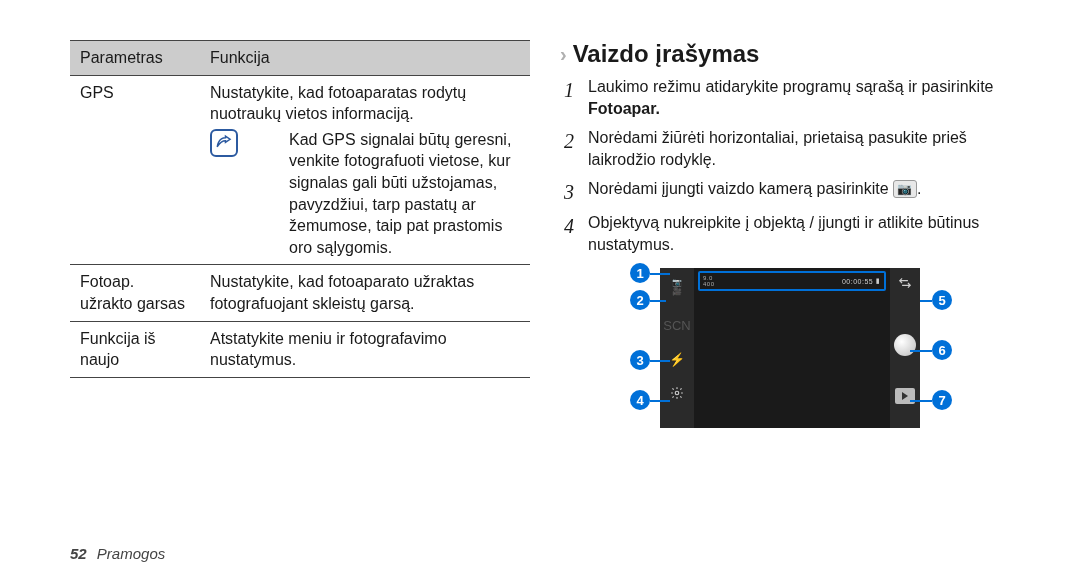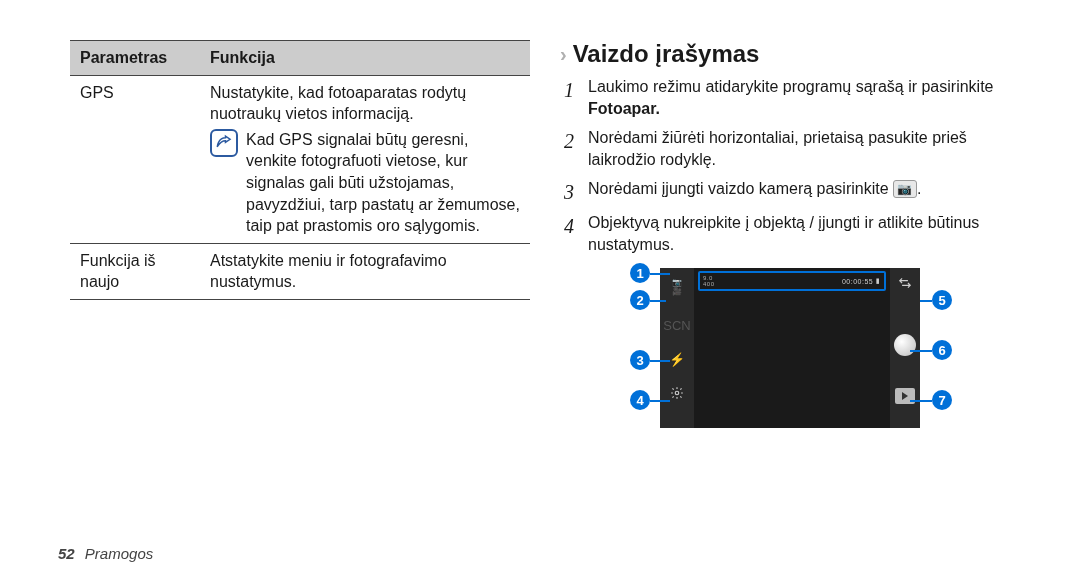--- a/index.html
+++ b/index.html
@@ -27,40 +27,40 @@
     line-height: 1.35;
   }
   th, td {
     text-align: left;
     padding: 6px 10px;
     vertical-align: top;
     border-bottom: 1px solid #444;
   }
   thead th {
     background: #ccc;
-    font-weight: bold;
+    font-weight: normal;
     border-top: 1px solid #444;
   }
   .col-param { width: 130px; }
 
   .note-box {
     display: flex;
     align-items: flex-start;
     gap: 8px;
     margin-top: 4px;
   }
   .note-icon {
     width: 28px; height: 28px;
     border: 2px solid #2c5aa0;
     border-radius: 6px;
     display: flex; align-items: center; justify-content: center;
     flex-shrink: 0;
   }
   .note-icon svg { width: 18px; height: 18px; stroke: #2c5aa0; stroke-width: 2; fill: none; }
-  .note-text { flex: 1; }
+  .note-text { flex: 1; margin-left: 43px; }
 
   
   .heading {
     font-size: 24px;
     font-weight: bold;
     margin-bottom: 8px;
     display: flex;
     align-items: center;
     gap: 6px;
   }
@@ -211,21 +211,21 @@
   .l1 { left: 70px; top: 5px; width: 20px; }
   .l2 { left: 70px; top: 32px; width: 16px; }
   .l3 { left: 70px; top: 92px; width: 20px; }
   .l4 { left: 70px; top: 132px; width: 20px; }
   .l5 { left: 340px; top: 32px; width: 12px; }
   .l6 { left: 330px; top: 82px; width: 22px; }
   .l7 { left: 330px; top: 132px; width: 22px; }
 
   .footer {
     position: absolute;
-    bottom: 24px; left: 58px;
+    bottom: 24px; left: 70px;
     font-size: 15px;
     color: #444;
   }
   .footer .pg {
     font-style: italic;
     font-weight: bold;
     margin-right: 6px;
   }
   .footer .sec { font-style: italic; }
 </style>
@@ -254,20 +254,24 @@
               <div class="note-icon">
                 <svg viewBox="0 0 24 24">
                     <path d="M3 17 C3 17 4 5 14 5 L14 3 L20 7 L14 11 L14 9 C8 9 5 14 3 17 Z"></path>
                   </svg>
               </div>
               <div class="note-text">Kad GPS signalai būtų geresni, venkite fotografuoti vietose, kur signalas gali būti užstojamas, pavyzdžiui, tarp pastatų ar žemumose, taip pat prastomis oro sąlygomis.</div>
             </div>
           </td>
         </tr>
         <tr>
+          <td>Fotoap. užrakto garsas</td>
+          <td>Nustatykite, kad fotoaparato užraktas fotografuojant skleistų garsą.</td>
+        </tr>
+        <tr>
           <td>Funkcija iš naujo</td>
           <td>Atstatykite meniu ir fotografavimo nustatymus.</td>
         </tr>
       </tbody>
     </table>
   </div>
 
   <div class="col-right">
     <div class="heading">
       <span class="chev">›</span>

